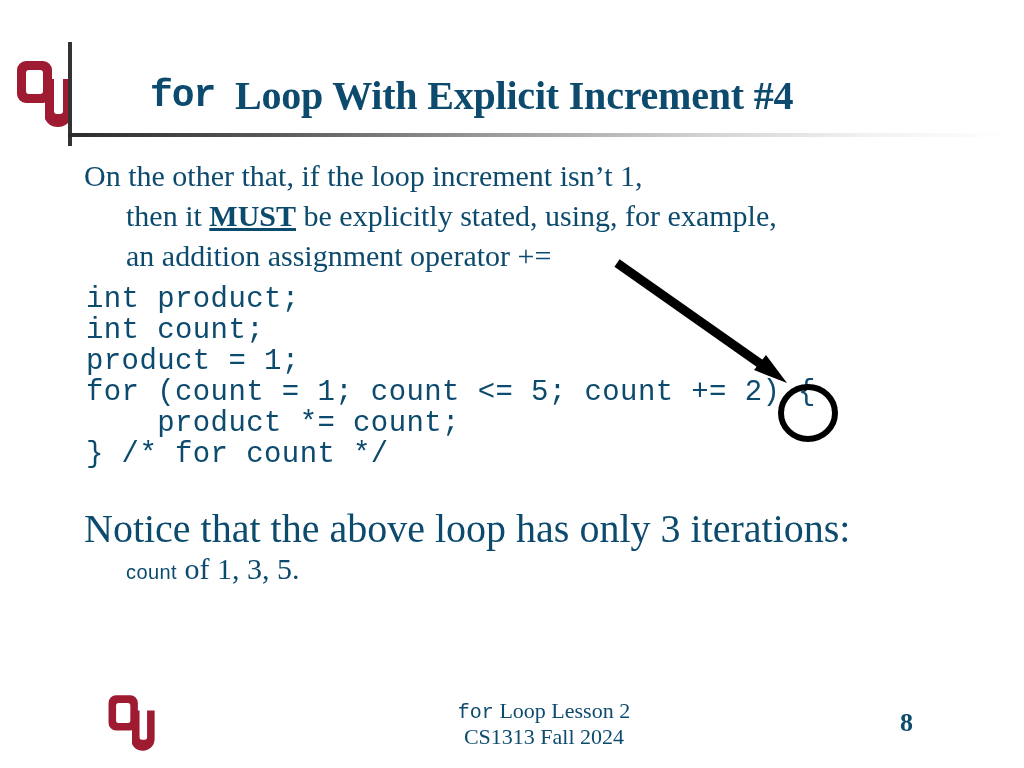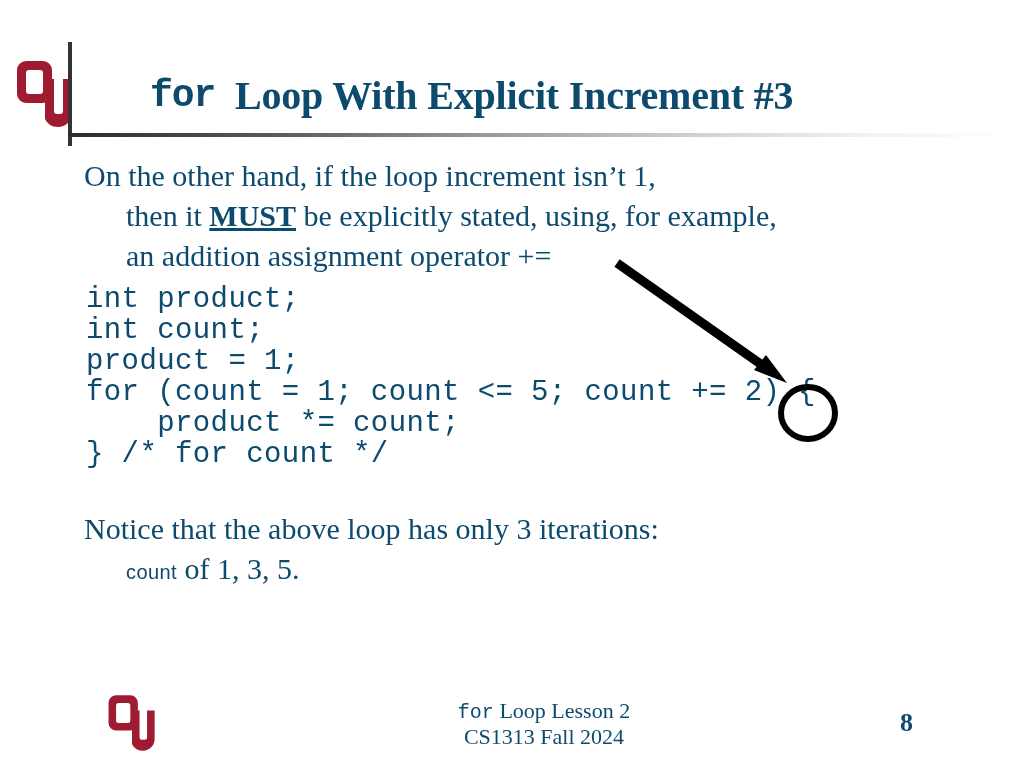--- a/index.html
+++ b/index.html
@@ -96,21 +96,21 @@
     line-height: 31px;
     white-space: pre;
     letter-spacing: 0.4px;
   }
 
   
   .notice {
     position: absolute;
     left: 84px;
     top: 509px;
-    font-size: 30px;
+    font-size: 40px;
     line-height: 40px;
     white-space: nowrap;
   }
   .countline {
     position: absolute;
     left: 126px;
     top: 549px;
     font-size: 30px;
     line-height: 40px;
     white-space: nowrap;
@@ -176,25 +176,25 @@
       <path d="M29 22 h9 v16 h-9 z" fill="#ffffff" opacity="0"></path>
     </g>
   </svg>
 
   <div class="vrule"></div>
   <div class="hrule"></div>
 
   <div class="title">
     <span class="mono">for</span>
     <span>&nbsp;&nbsp;</span>
-    <span>Loop With Explicit Increment #3</span>
+    <span>Loop With Explicit Increment #4</span>
   </div>
 
   <div class="bullet">
-    <span class="l1">On the other hand, if the loop increment isn’t 1,</span>
+    <span class="l1">On the other that, if the loop increment isn’t 1,</span>
     <span class="l2"><span>then it </span><u class="must">MUST</u><span> be explicitly stated, using, for example,</span></span>
     <span class="l3">an addition assignment operator  +=</span>
   </div>
 
   <div class="code">int product;
 int count;
 product = 1;
 for (count = 1; count &lt;= 5; count += 2) {
     product *= count;
 } /* for count */</div>

